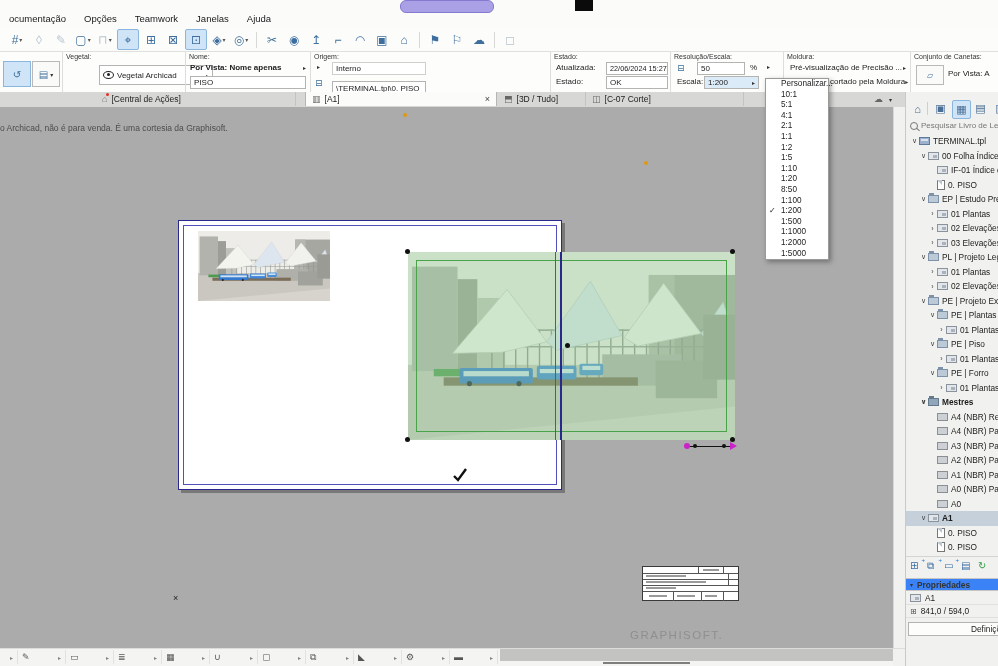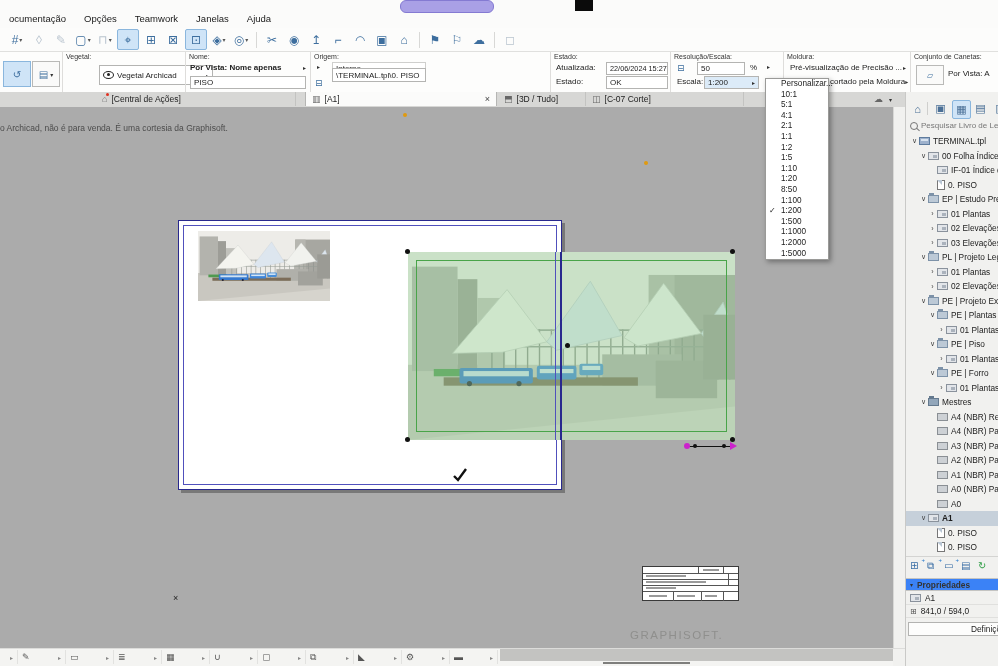--- a/index.html
+++ b/index.html
@@ -246,21 +246,21 @@
   </div>
   <div class="grp" style="left:310px;width:120px;">
     <div class="grp-label">Origem:</div>
     <div class="flat" style="left:4px;top:11px;">
         <span class="caret-r">▸</span>
       </div>
     <div class="field" style="left:21px;top:10px;width:94px;height:13px;border-color:#cfcfcd;">
         <span>Interno</span>
       </div>
     <div class="flat" style="left:4px;top:26px;font-size:9px;color:#3d6e9e;">⊟</div>
-    <div class="field" style="left:21px;top:16px;width:94px;height:14px;">
+    <div class="field" style="left:21px;top:29px;width:94px;height:14px;">
         <span>\TERMINAL.tpl\0. PISO</span>
       </div>
   </div>
   <div class="grp" style="left:550px;width:120px;">
     <div class="grp-label">Estado:</div>
     <div class="flat" style="left:5px;top:11px;">Atualizada:</div>
     <div class="field" style="left:55px;top:10px;width:62px;height:13px;font-size:7.3px;">
         <span>22/06/2024 15:27</span>
       </div>
     <div class="flat" style="left:5px;top:25px;">Estado:</div>
@@ -642,21 +642,21 @@
       <div class="trow" style="padding-left: 22px;">
         <span class="texp">∨</span>
         <span class="ti folder"></span>
         <span class="tlabel">PE | Forro</span>
       </div>
       <div class="trow" style="padding-left: 31px;">
         <span class="texp">›</span>
         <span class="ti layout"></span>
         <span class="tlabel">01 Plantas</span>
       </div>
-      <div class="trow" style="padding-left: 13px;">
+      <div class="trow" style="padding-left: 13px; font-weight: bold;">
         <span class="texp">∨</span>
         <span class="ti folderdark"></span>
         <span class="tlabel">Mestres</span>
       </div>
       <div class="trow" style="padding-left: 22px;">
         <span class="texp"></span>
         <span class="ti master"></span>
         <span class="tlabel">A4 (NBR) Retrato</span>
       </div>
       <div class="trow" style="padding-left: 22px;">

